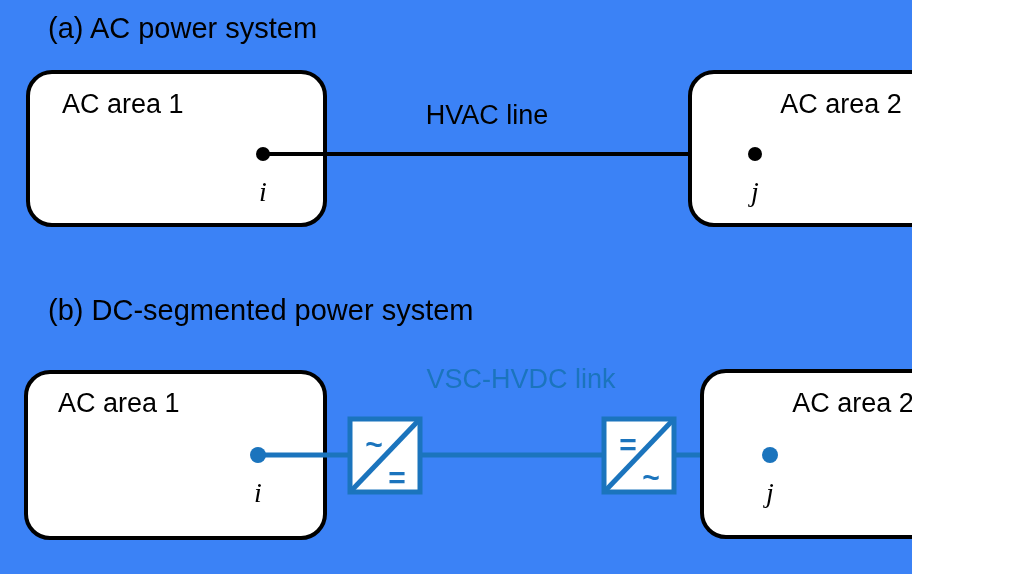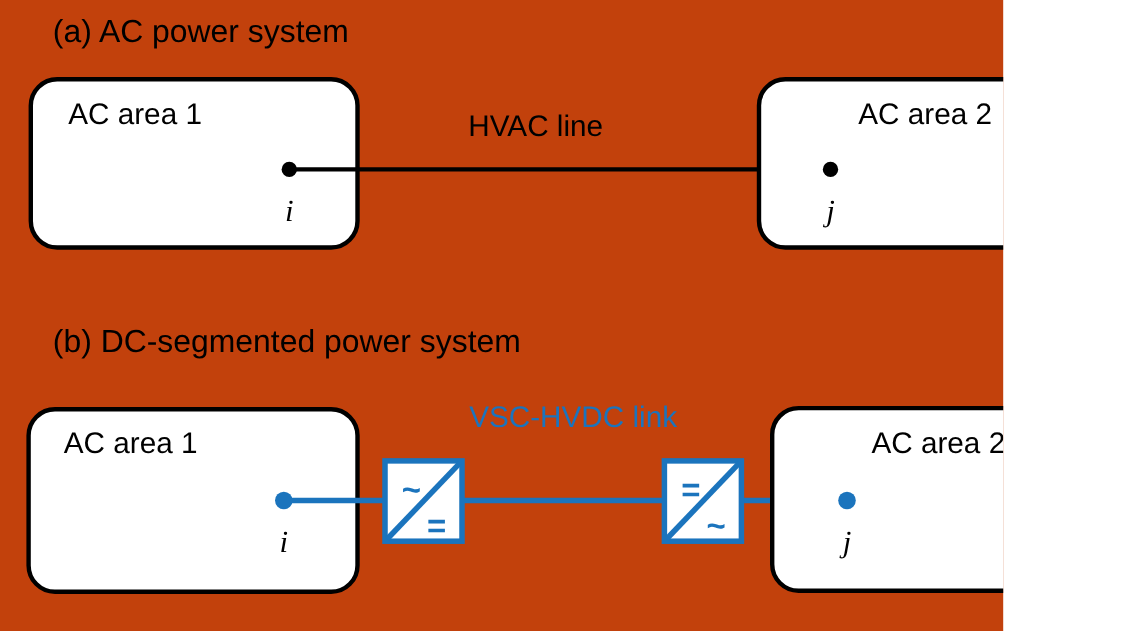--- a/index.html
+++ b/index.html
@@ -9,21 +9,21 @@
     background: #ffffff;
   }
   body {
     font-family: "Liberation Sans", sans-serif;
     color: #000000;
   }
   #figure {
     position: relative;
     width: 912px;
     height: 574px;
-    background: #c2410c;
+    background: #3b82f6;
     overflow: hidden;
   }
   #figure svg {
     position: absolute;
     left: 0;
     top: 0;
     width: 1030px;
     height: 574px;
   }
   .panel-title {

